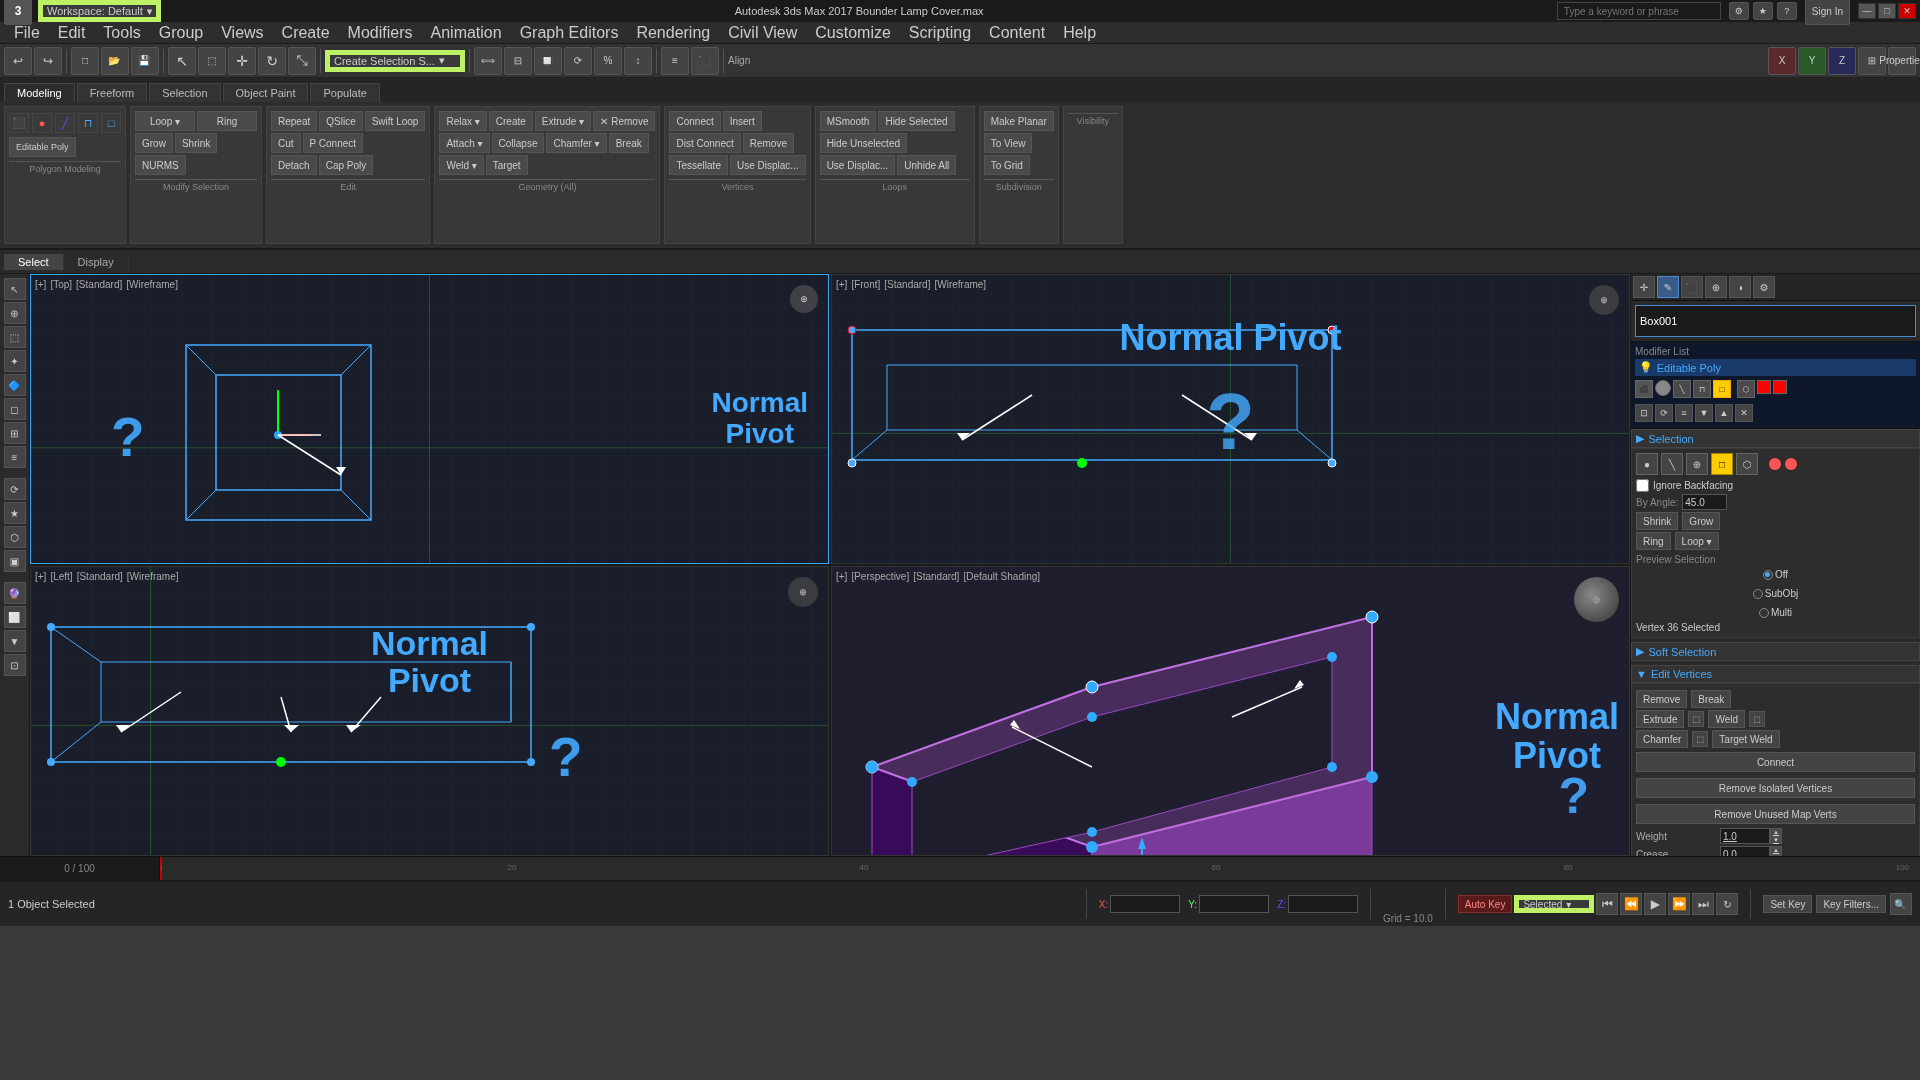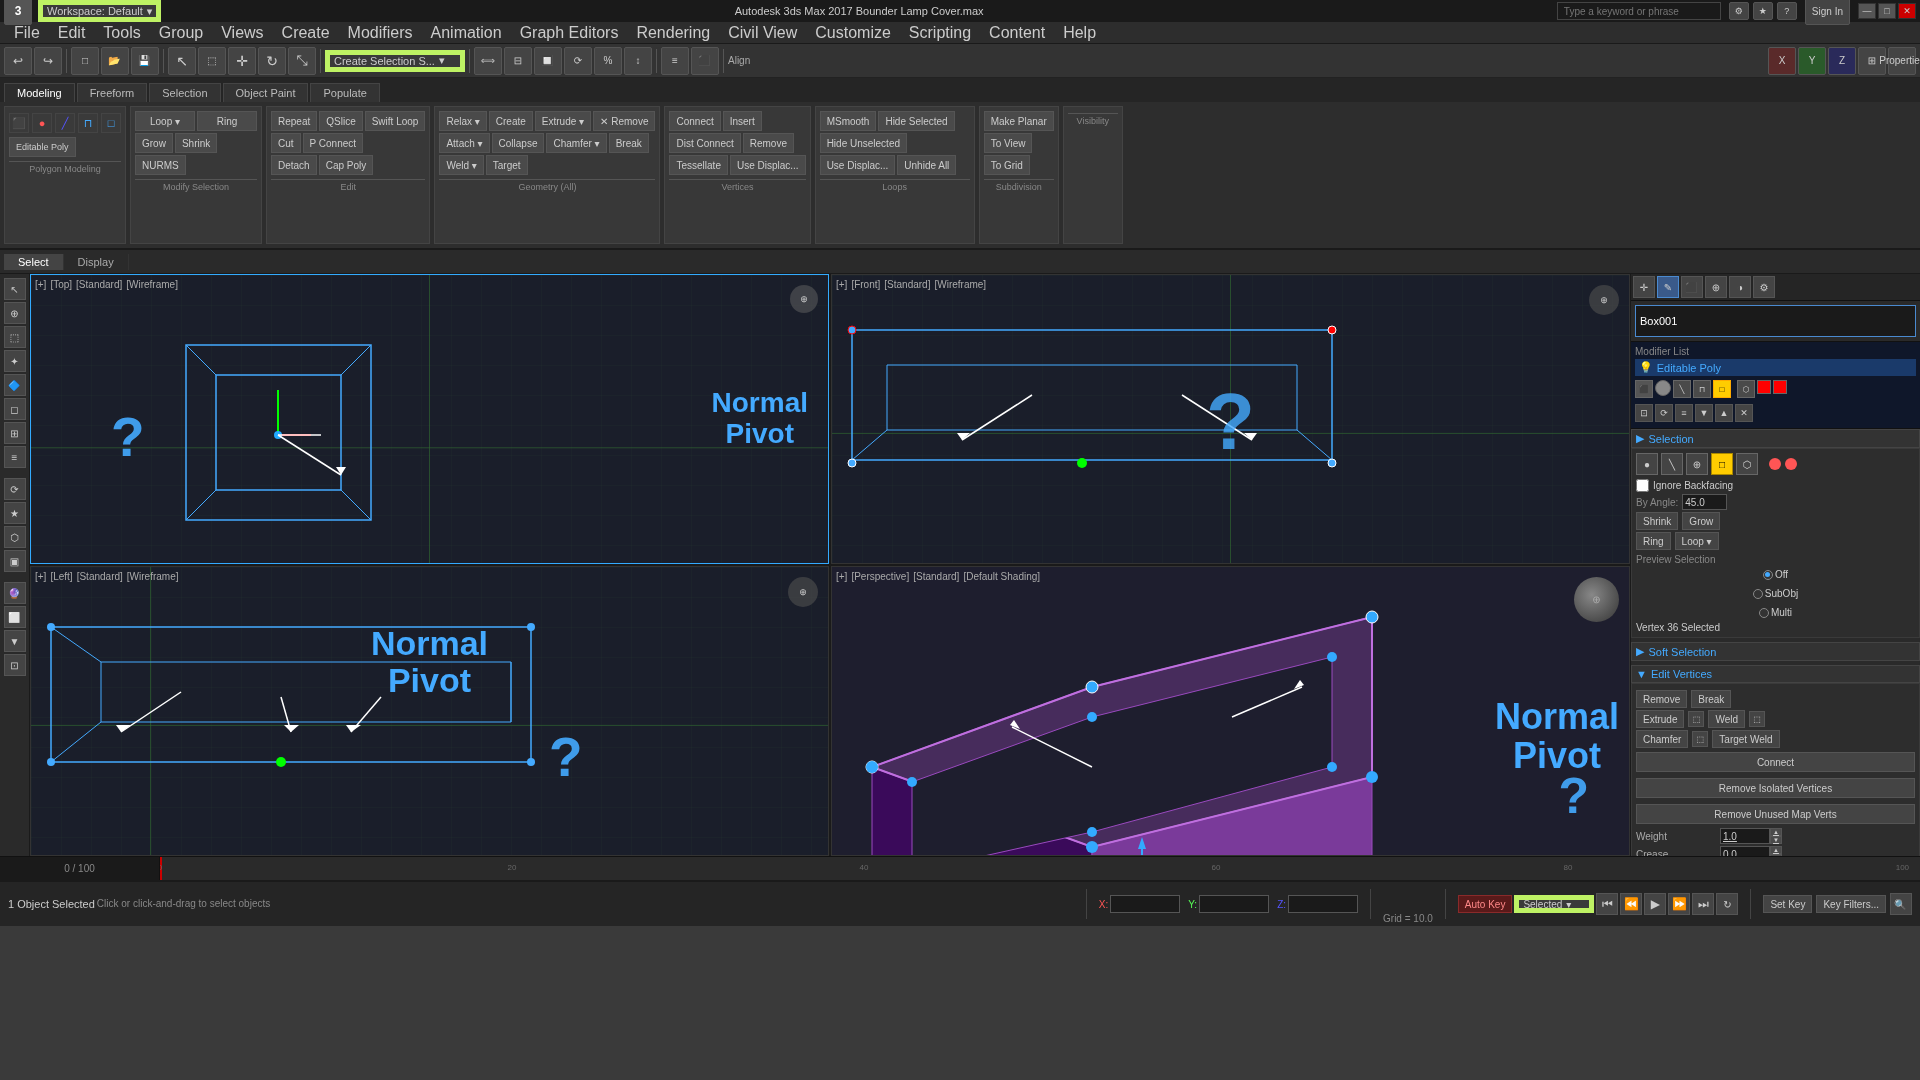--- a/index.html
+++ b/index.html
@@ -440,20 +440,21 @@
         <circle cx="500" cy="55" r="4" fill="#f00" stroke="#fff" stroke-width="1"></circle>
 
         <line x1="200" y1="120" x2="130" y2="165" stroke="white" stroke-width="1.5"></line>
         <polygon points="130,165 138,158 125,158" fill="white"></polygon>
         <line x1="350" y1="120" x2="420" y2="165" stroke="white" stroke-width="1.5"></line>
         <polygon points="420,165 412,158 425,158" fill="white"></polygon>
       </svg>
 
       <div class="vp-question" style="left:50%;top:35%;transform:translateX(-50%);font-size:80px;color:#4af;opacity:0.8;">?</div>
 
+      <div class="np-text" style="left:50%;top:15%;transform:translateX(-50%);font-size:36px;color:#4af;">Normal Pivot</div>
 
       <div class="vp-nav" style="top:10px;right:10px;">⊕</div>
     </div>
 
     <div class="viewport" style="background:#1a1e2a;border:1px solid #333;">
       <div class="viewport-label">
         <span class="vp-label-item">[+]</span>
         <span class="vp-label-item">[Left]</span>
         <span class="vp-label-item">[Standard]</span>
         <span class="vp-label-item">[Wireframe]</span>
@@ -756,21 +757,20 @@
     <div class="tl-label" style="left:40%;">40</div>
     <div class="tl-label" style="left:60%;">60</div>
     <div class="tl-label" style="left:80%;">80</div>
     <div class="tl-label" style="left:99%;">100</div>
   </div>
 </div>
 
 <div id="bottombar">
   <div style="display:flex;flex-direction:row;gap:2px;flex:1;">
     <div style="font-size:11px;color:#ccc;">1 Object Selected</div>
-    <div style="font-size:10px;color:#888;">Click or click-and-drag to select objects</div>
   </div>
   <div class="bb-sep"></div>
 
   <div class="bb-field">
     <span style="font-size:10px;color:#f55;">X:</span>
     <input type="text" value="" class="bb-input" style="">
   </div>
   <div class="bb-field">
     <span style="font-size:10px;color:#5f5;">Y:</span>
     <input type="text" value="" class="bb-input" style="">

